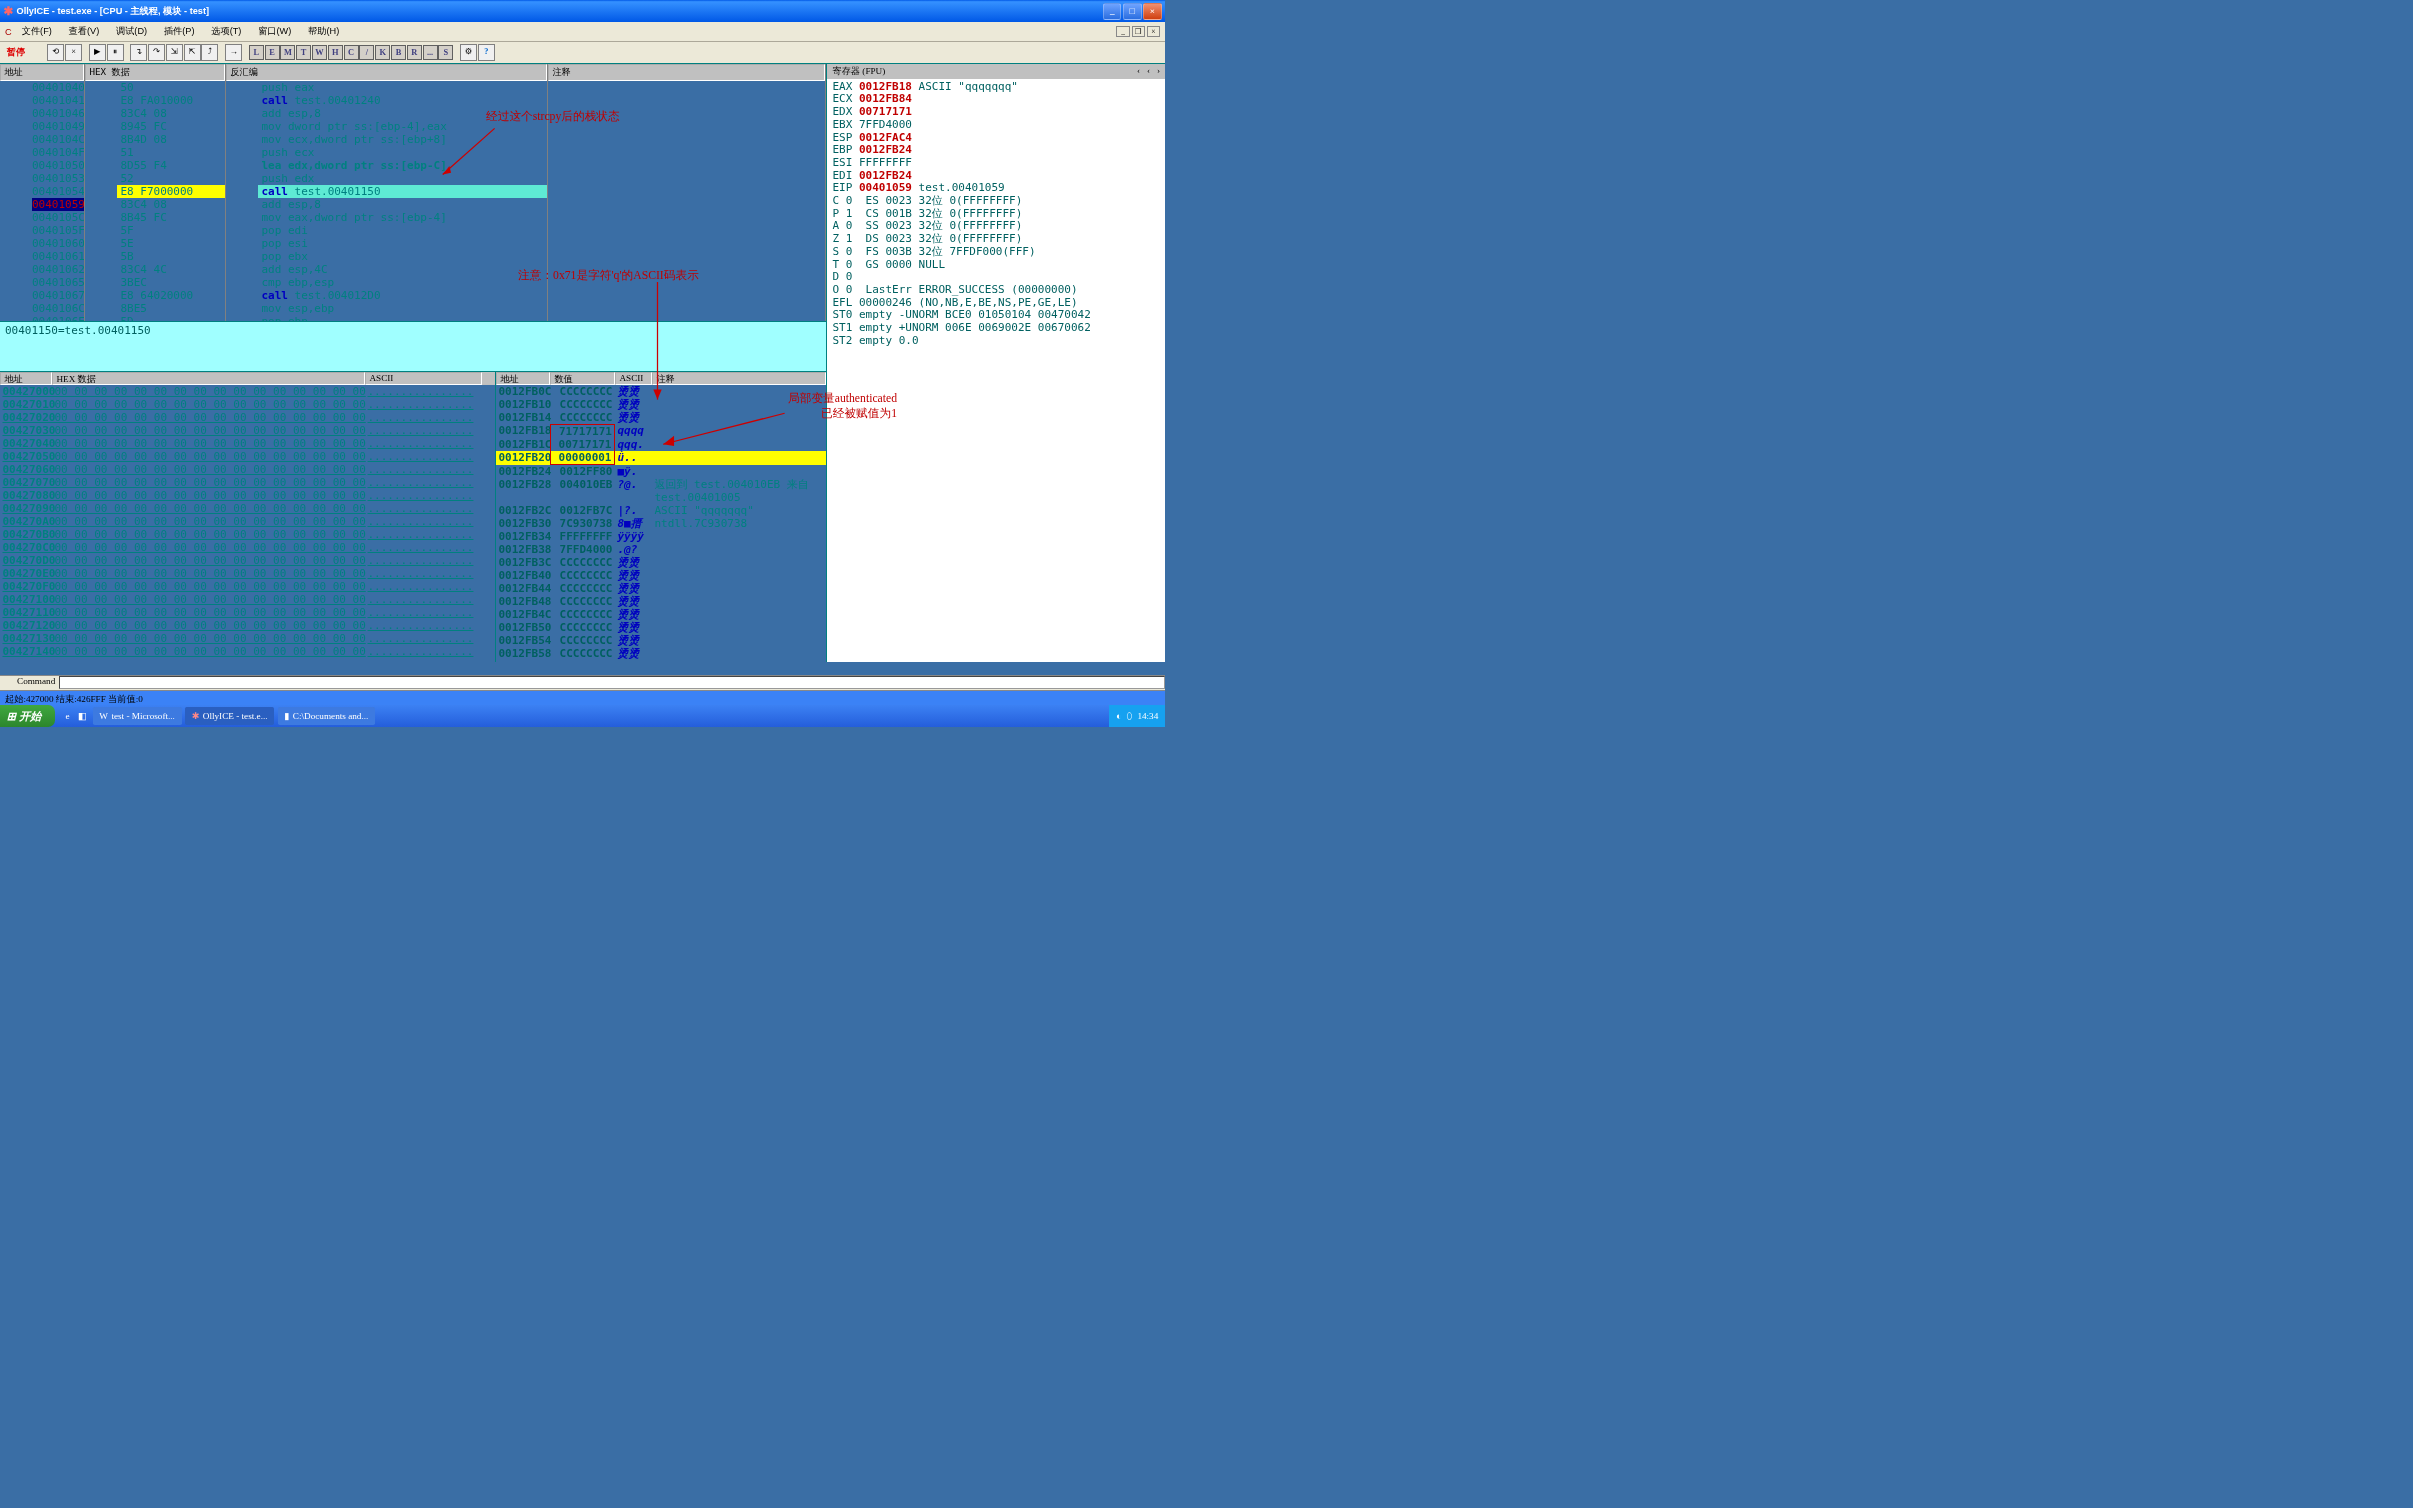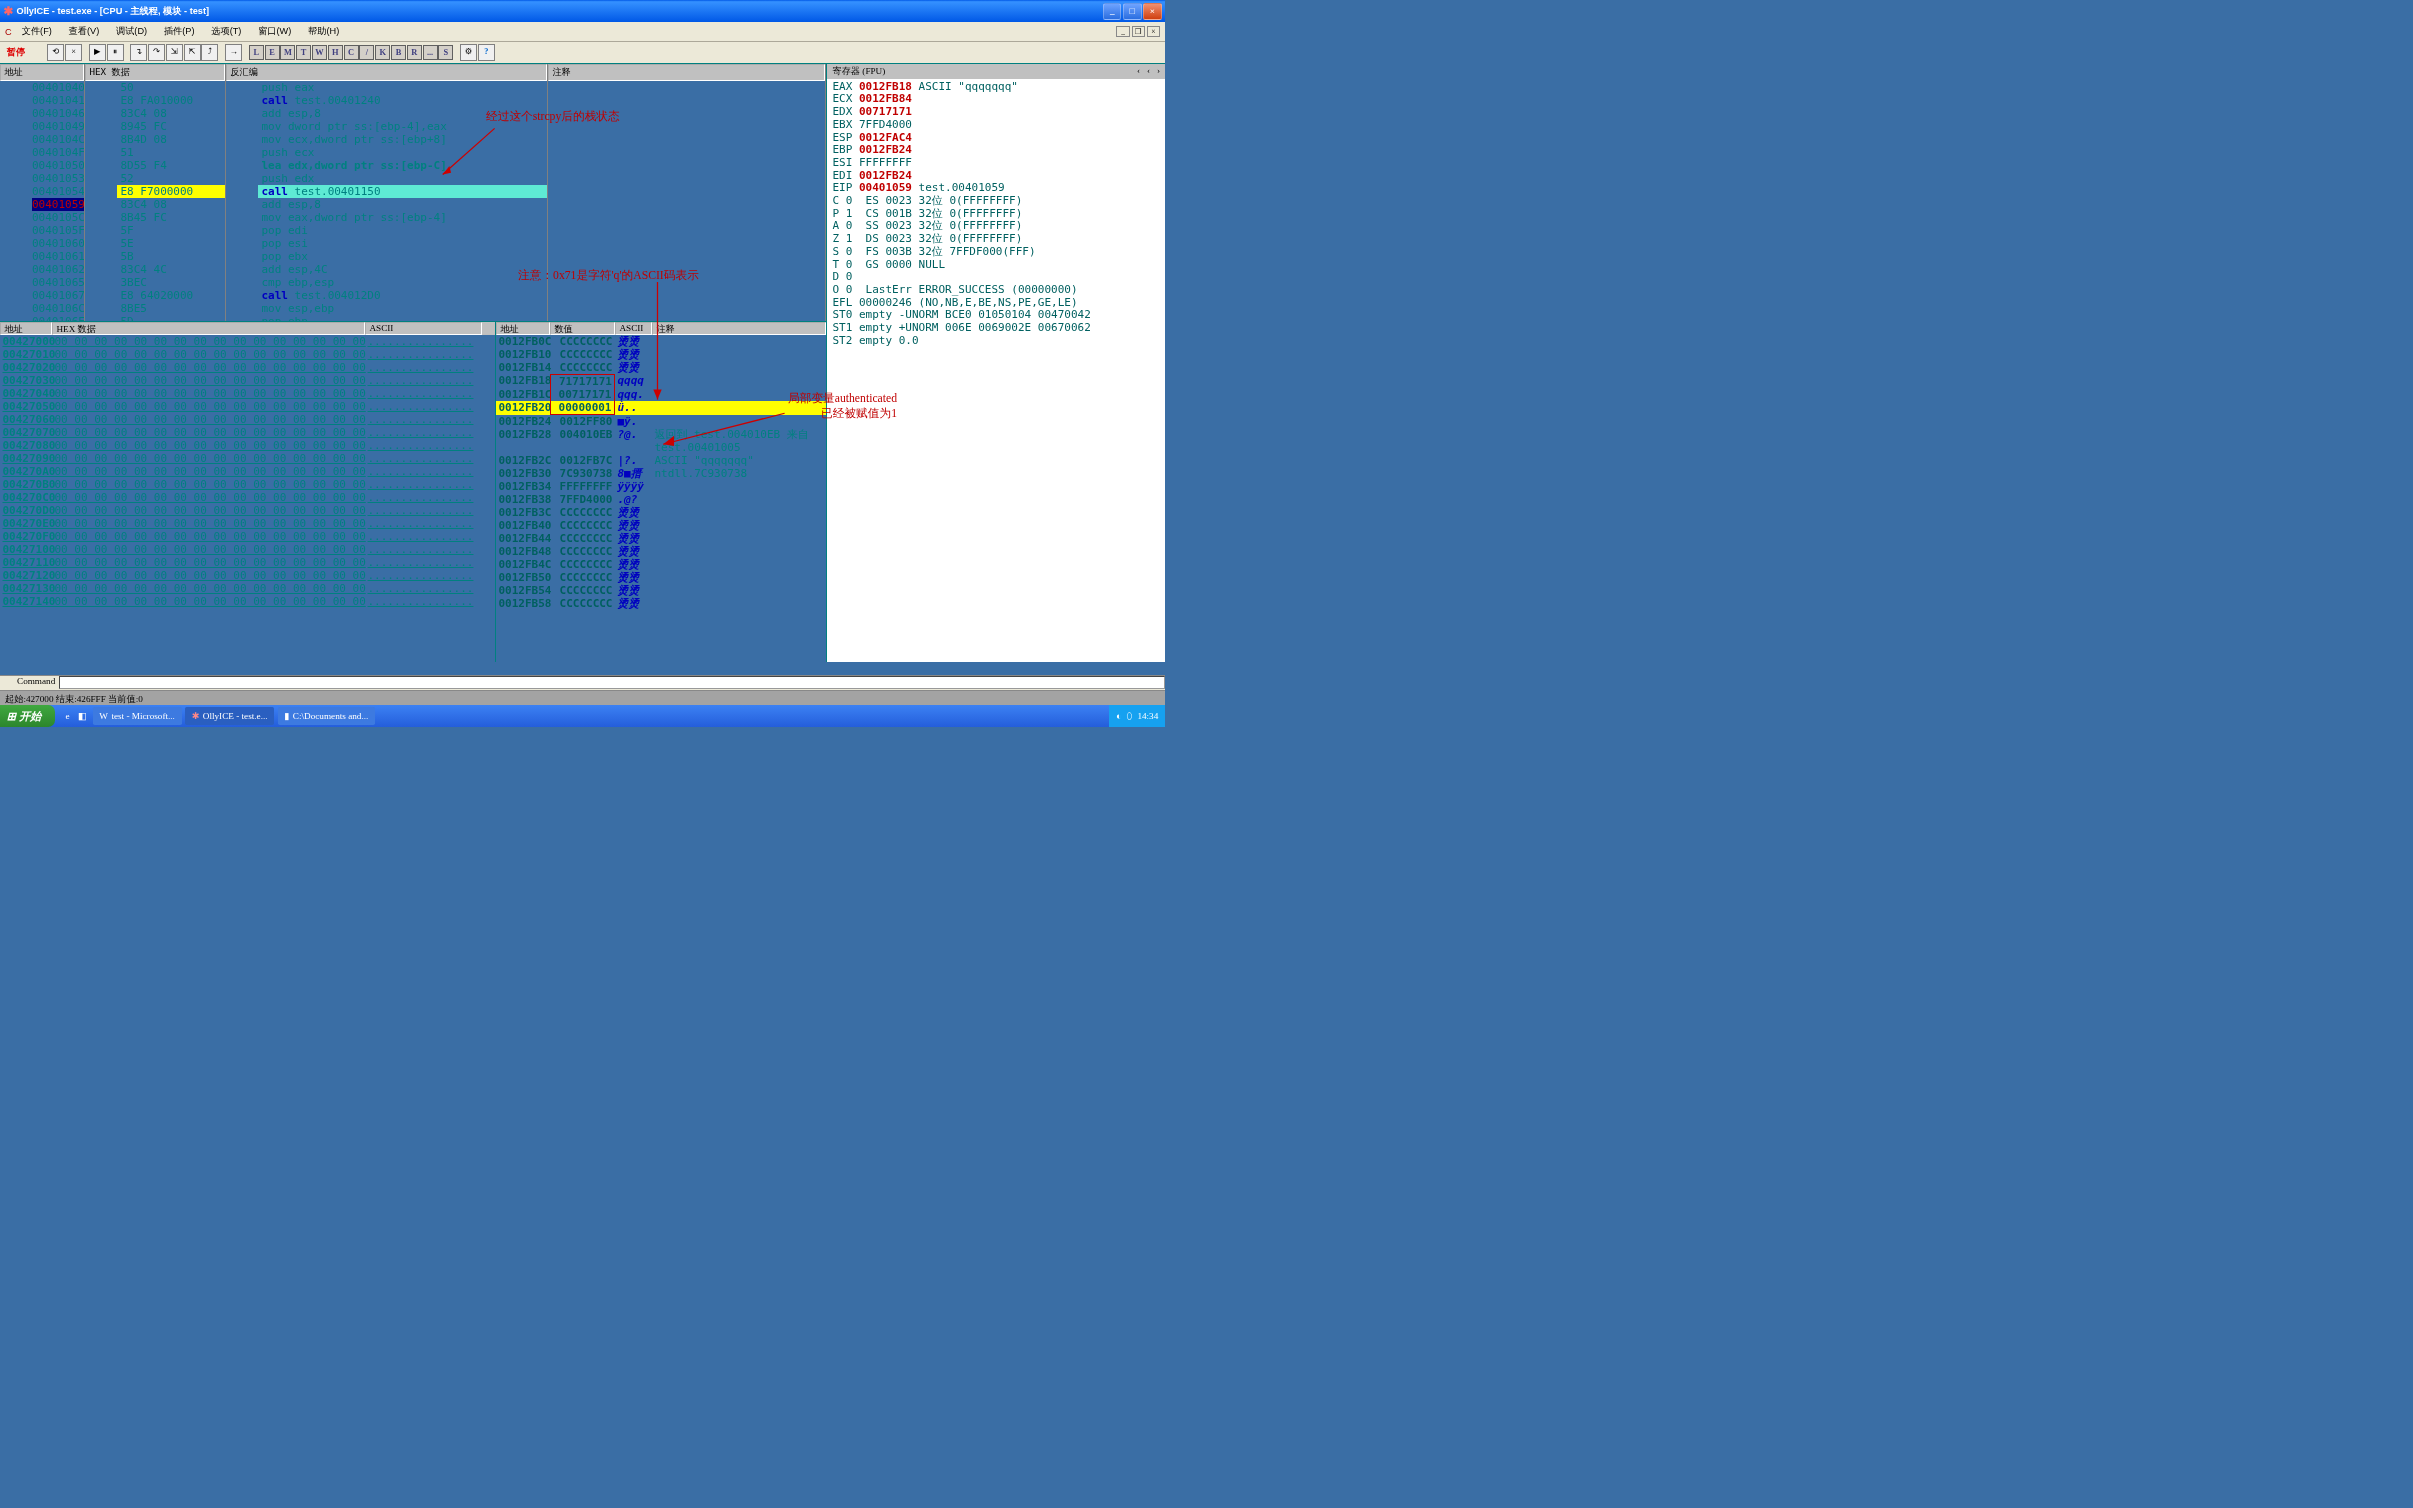--- a/index.html
+++ b/index.html
@@ -53,21 +53,21 @@
 .strow.boxed2 .sv { border-left:0.8px solid #c00; border-right:0.8px solid #c00; }
 .strow.boxed3 .sv { border-bottom:0.8px solid #c00; border-left:0.8px solid #c00; border-right:0.8px solid #c00; }
 .regpane { font:11px/12.7px Consolas,monospace; padding:1.7px 5px; color:#006060; }
 .reghdr { background:#c0c0c0; padding:0.8px 5px; height:15px; display:flex; font:9.2px SimSun; }
 .regline { white-space:pre; }
 .red { color:#c00000; font-weight:bold; }
 .annotation { position:absolute; color:#c00000; font:11.7px SimSun; z-index:50; pointer-events:none; }
 .arrow { position:absolute; z-index:49; pointer-events:none; }
 .cmdbar { position:absolute; left:0; bottom:37px; right:0; height:15px; background:#ece9d8; display:flex; align-items:flex-start; border-top:0.8px solid #888; padding-left:17px; font:9.2px Tahoma; }
 .cmdbar input { flex:1; margin-left:3.4px; border:0.8px inset #999; height:12.6px; font:9.2px Consolas; }
-.statusbar { position:absolute; left:0; bottom:22px; right:0; height:15px; background:#a3a3a3; border-top:0.8px solid #888; padding:1.7px 5px; font:9.2px SimSun; }
+.statusbar { position:absolute; left:0; bottom:22px; right:0; height:15px; background:#3b82f6; border-top:0.8px solid #888; padding:1.7px 5px; font:9.2px SimSun; }
 .taskbar { position:absolute; left:0; right:0; bottom:0; height:22px; background:linear-gradient(#3c81f3,#245edb); display:flex; align-items:center; }
 .startbtn { background:linear-gradient(#3fa83f,#2c862c); height:22px; padding:0 13.4px 0 6.7px; color:#fff; font:italic bold 11px Tahoma; display:flex; align-items:center; border-radius:0 6.7px 6.7px 0; }
 .tbitem { background:#3d7ae0; margin-left:3.4px; padding:1.7px 6.7px; color:#fff; border-radius:1.7px; height:18.4px; display:flex; align-items:center; font:9.2px Tahoma; }
 .tray { margin-left:auto; background:#16a1f0; height:22px; padding:0 6.7px; display:flex; align-items:center; color:#fff; font:9.2px Tahoma; }
 .redtxt { color:#c00000; }
 </style>
 </head>
 <body>
 
 <div class="titlebar">
@@ -211,20 +211,21 @@
             <div style="padding-left: 3.4px;"><span class="bluekw">call</span> test.004012D0</div>
             <div style="padding-left: 3.4px;">mov esp,ebp</div>
             <div style="padding-left: 3.4px;">pop ebp</div>
           </div>
         </div>
       <div class="dcol com">
           <div class="colhdr">注释</div>
         </div>
     </div>
 
+    <div class="midbar">00401150=test.00401150</div>
 
     <div class="lower">
       <div class="dump">
         <div class="hdrow">
           <div style="width:52px">地址</div>
           <div style="width:313px">HEX 数据</div>
           <div style="width:117px">ASCII</div>
         </div>
         <div id="dumprows" class="dumprows">
             <div class="dumprow">

